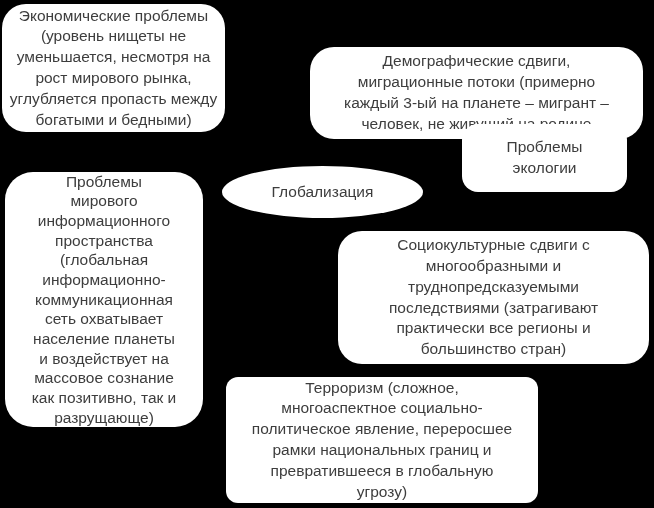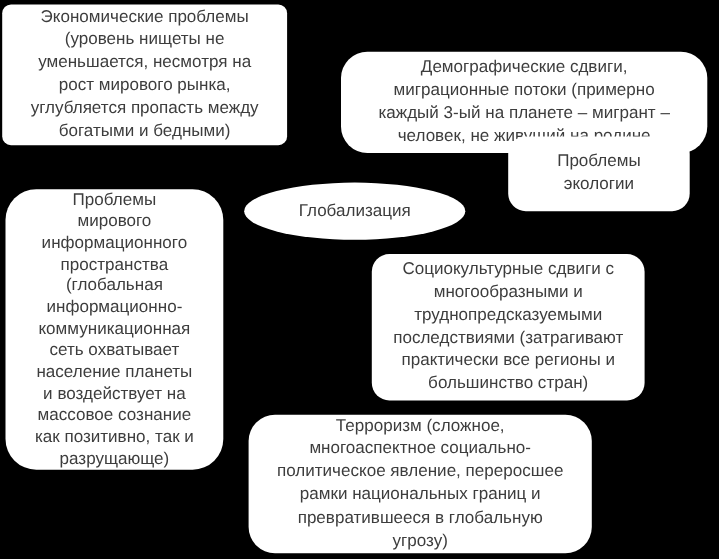--- a/index.html
+++ b/index.html
@@ -22,27 +22,27 @@
     display: flex;
     align-items: center;
     justify-content: center;
     text-align: center;
     font-size: 15.5px;
     line-height: 1.34;
     white-space: pre-line;
     box-sizing: border-box;
     padding: 4px 6px;
   }
-  .node-economic      { left: 2px;   top: 4px;   width: 259px; height: 128px; border-radius: 8px; }
+  .node-economic      { left: 2px;   top: 4px;   width: 223px; height: 128px; border-radius: 24px; }
   .node-demographic   { left: 310px; top: 3px;   width: 333px; height: 92px;  border-radius: 24px; margin-top: 44px; }
   .node-ecology       { left: 462px; top: 124px; width: 165px; height: 68px;  border-radius: 16px; }
   .node-globalization { left: 222px; top: 166px; width: 201px; height: 52px;  border-radius: 50%; padding: 0; }
   .node-information   { left: 5px;   top: 172px; width: 198px; height: 255px; border-radius: 28px; line-height: 1.27; }
-  .node-sociocultural { left: 338px; top: 231px; width: 248px; height: 133px; border-radius: 16px; }
-  .node-terrorism     { left: 226px; top: 377px; width: 312px; height: 126px; border-radius: 24px; }
+  .node-sociocultural { left: 338px; top: 231px; width: 311px; height: 133px; border-radius: 24px; }
+  .node-terrorism     { left: 226px; top: 377px; width: 312px; height: 126px; border-radius: 12px; }
 </style>
 </head>
 <body>
 
 <div class="canvas">
 
   <div class="node node-economic">Экономические проблемы
 (уровень нищеты не
 уменьшается, несмотря на
 рост мирового рынка,

